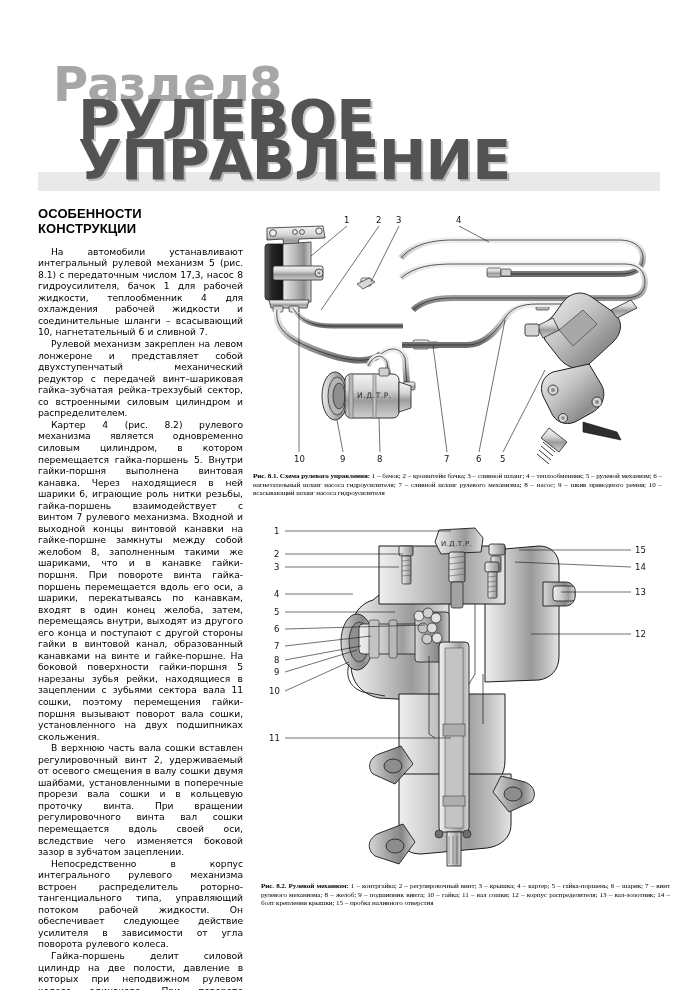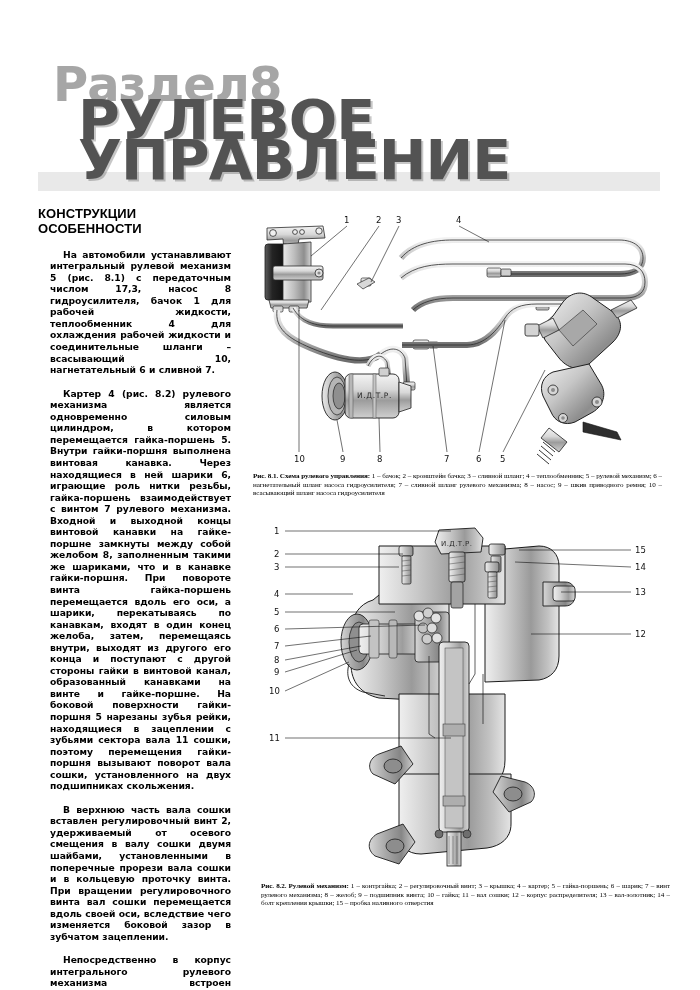--- a/index.html
+++ b/index.html
@@ -79,25 +79,24 @@
     line-height: 1.18;
     margin: 0 0 9px 0;
     letter-spacing: 0.1px;
     text-transform: uppercase;
   }
   .body-p {
     font-size: 9.2px;
     line-height: 11.55px;
     text-align: justify;
     text-indent: 13px;
-    margin: 12px;
+    margin: 0;
     font-family: "DejaVu Sans", sans-serif;
     letter-spacing: -0.05px;
     word-spacing: 0.2px;
-    font-weight: bold;
   }
 
   
   .figure { position: relative; }
   .fig-caption {
     font-size: 7.1px;
     line-height: 8.6px;
     text-align: justify;
     font-family: Liberation Serif, serif;
     margin: 0;
@@ -119,24 +118,25 @@
 
 <div class="header">
   <div class="header-band"></div>
   <div class="section-kicker">Раздел8</div>
   <div class="title-line title-line-1">РУЛЕВОЕ</div>
   <div class="title-line title-line-2">УПРАВЛЕНИЕ</div>
 </div>
 
 <div class="col-left">
   <div class="subhead">
+    <div>ОСОБЕННОСТИ</div>
     <div>КОНСТРУКЦИИ</div>
-    <div>ОСОБЕННОСТИ</div>
   </div>
   <p class="body-p">На автомобили устанавливают интегральный рулевой механизм 5 (рис. 8.1) с передаточным числом 17,3, насос 8 гидроусилителя, бачок 1 для рабочей жидкости, теплообменник 4 для охлаждения рабочей жидкости и соединительные шланги – всасывающий 10, нагнетательный 6 и сливной 7.</p>
+  <p class="body-p">Рулевой механизм закреплен на левом лонжероне и представляет собой двухступенчатый механический редуктор с передачей винт–шариковая гайка–зубчатая рейка–трехзубый сектор, со встроенными силовым цилиндром и распределителем.</p>
   <p class="body-p">Картер 4 (рис. 8.2) рулевого механизма является одновременно силовым цилиндром, в котором перемещается гайка-поршень 5. Внутри гайки-поршня выполнена винтовая канавка. Через находящиеся в ней шарики 6, играющие роль нитки резьбы, гайка-поршень взаимодействует с винтом 7 рулевого механизма. Входной и выходной концы винтовой канавки на гайке-поршне замкнуты между собой желобом 8, заполненным такими же шариками, что и в канавке гайки-поршня. При повороте винта гайка-поршень перемещается вдоль его оси, а шарики, перекатываясь по канавкам, входят в один конец желоба, затем, перемещаясь внутри, выходят из другого его конца и поступают с другой стороны гайки в винтовой канал, образованный канавками на винте и гайке-поршне. На боковой поверхности гайки-поршня 5 нарезаны зубья рейки, находящиеся в зацеплении с зубьями сектора вала 11 сошки, поэтому перемещения гайки-поршня вызывают поворот вала сошки, установленного на двух подшипниках скольжения.</p>
   <p class="body-p">В верхнюю часть вала сошки вставлен регулировочный винт 2, удерживаемый от осевого смещения в валу сошки двумя шайбами, установленными в поперечные прорези вала сошки и в кольцевую проточку винта. При вращении регулировочного винта вал сошки перемещается вдоль своей оси, вследствие чего изменяется боковой зазор в зубчатом зацеплении.</p>
   <p class="body-p">Непосредственно в корпус интегрального рулевого механизма встроен распределитель роторно-тангенциального типа, управляющий потоком рабочей жидкости. Он обеспечивает следующее действие усилителя в зависимости от угла поворота рулевого колеса.</p>
   <p class="body-p">Гайка-поршень делит силовой цилиндр на две полости, давление в которых при неподвижном рулевом колесе одинаково. При повороте рулевого колеса в ту или иную сторону распределитель соединяет соответствующую полость цилиндра с нагнетающей магистралью, а другую – с отводящей.</p>
 </div>
 
 <div class="col-right">
 
   <div id="fig1" class="figure">
     <svg width="409" height="260" viewBox="0 0 409 260">

